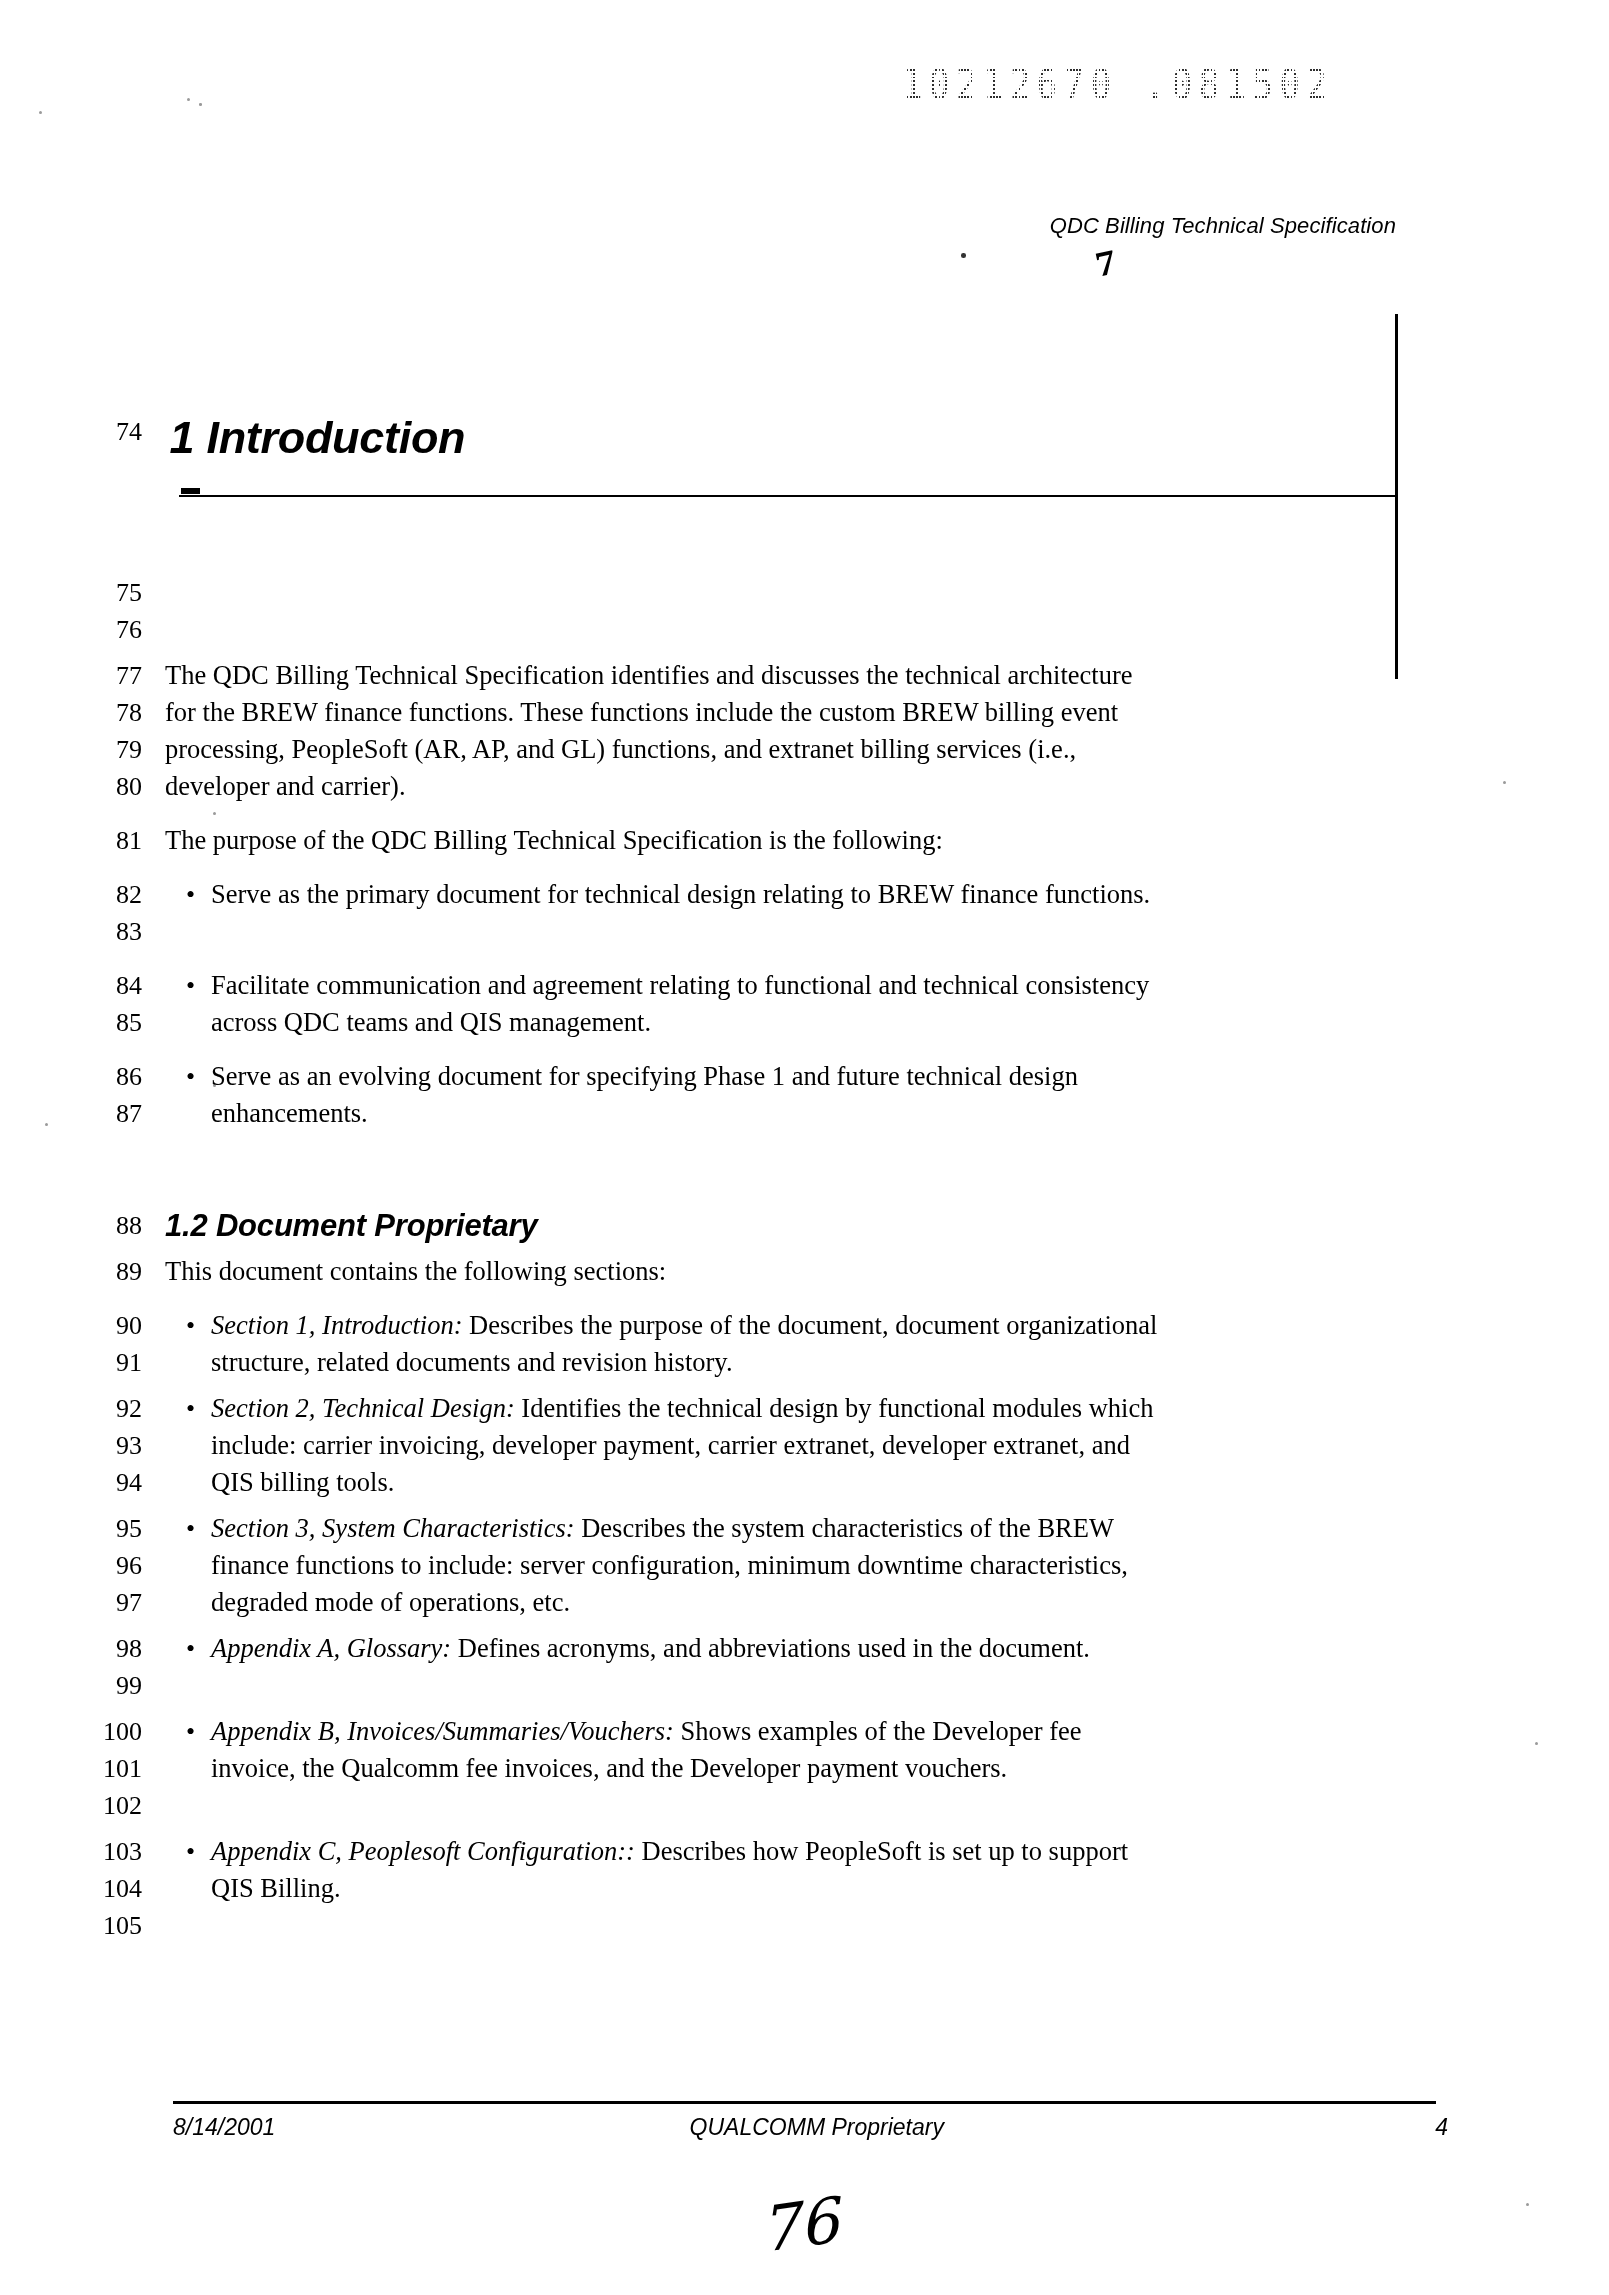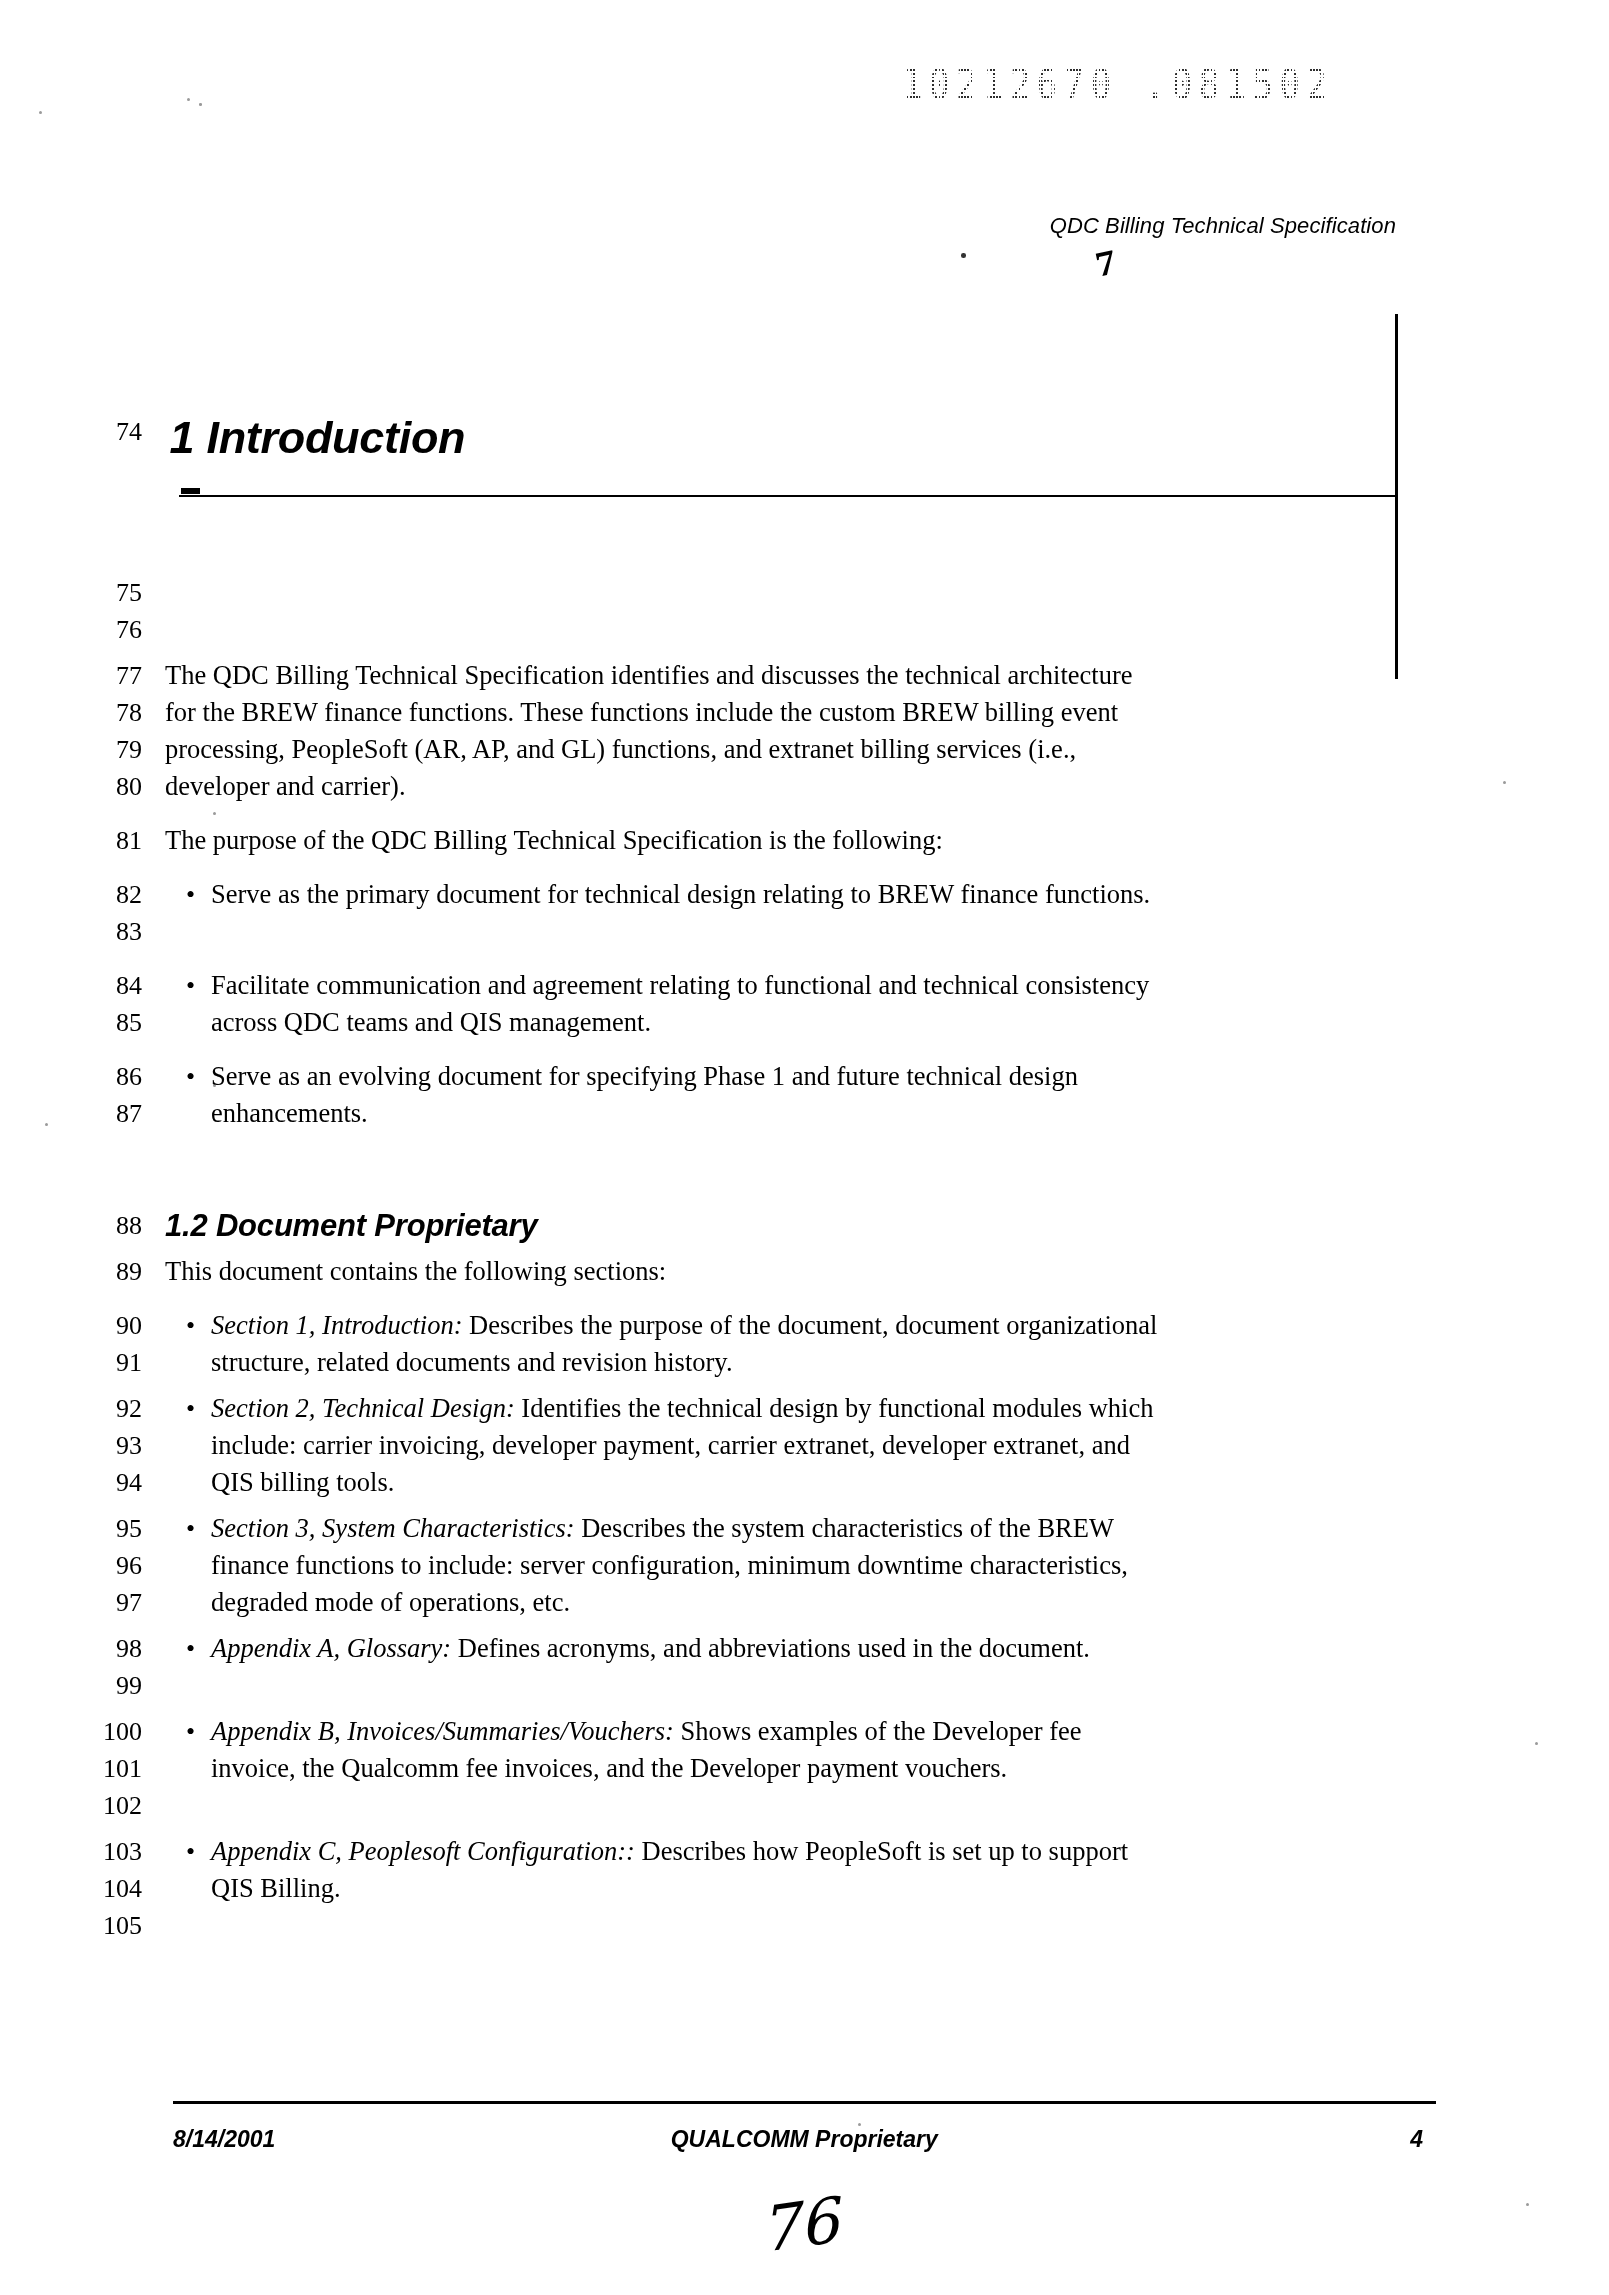--- a/index.html
+++ b/index.html
@@ -218,29 +218,29 @@
   .footer-rule {
     position: absolute;
     left: 173px;
     right: 173px;
     top: 2101px;
     border-bottom: 3.2px solid #000;
   }
   .footer {
     position: absolute;
     left: 173px;
-    right: 186px;
+    right: 161px;
     top: 2114px;
     height: 39px;
     font-family: "Liberation Sans", "DejaVu Sans", sans-serif;
     font-style: italic;
-    font-weight: bold;
+    font-weight: normal;
     font-size: 23px;
     display: flex;
-    align-items: flex-end;
+    align-items: flex-start;
   }
   .footer-left { flex: 0 0 auto; }
   .footer-center {
     flex: 1 1 auto;
     text-align: center;
     padding-right: 77px;
   }
   .footer-right { flex: 0 0 auto; }
 
   .signature {

